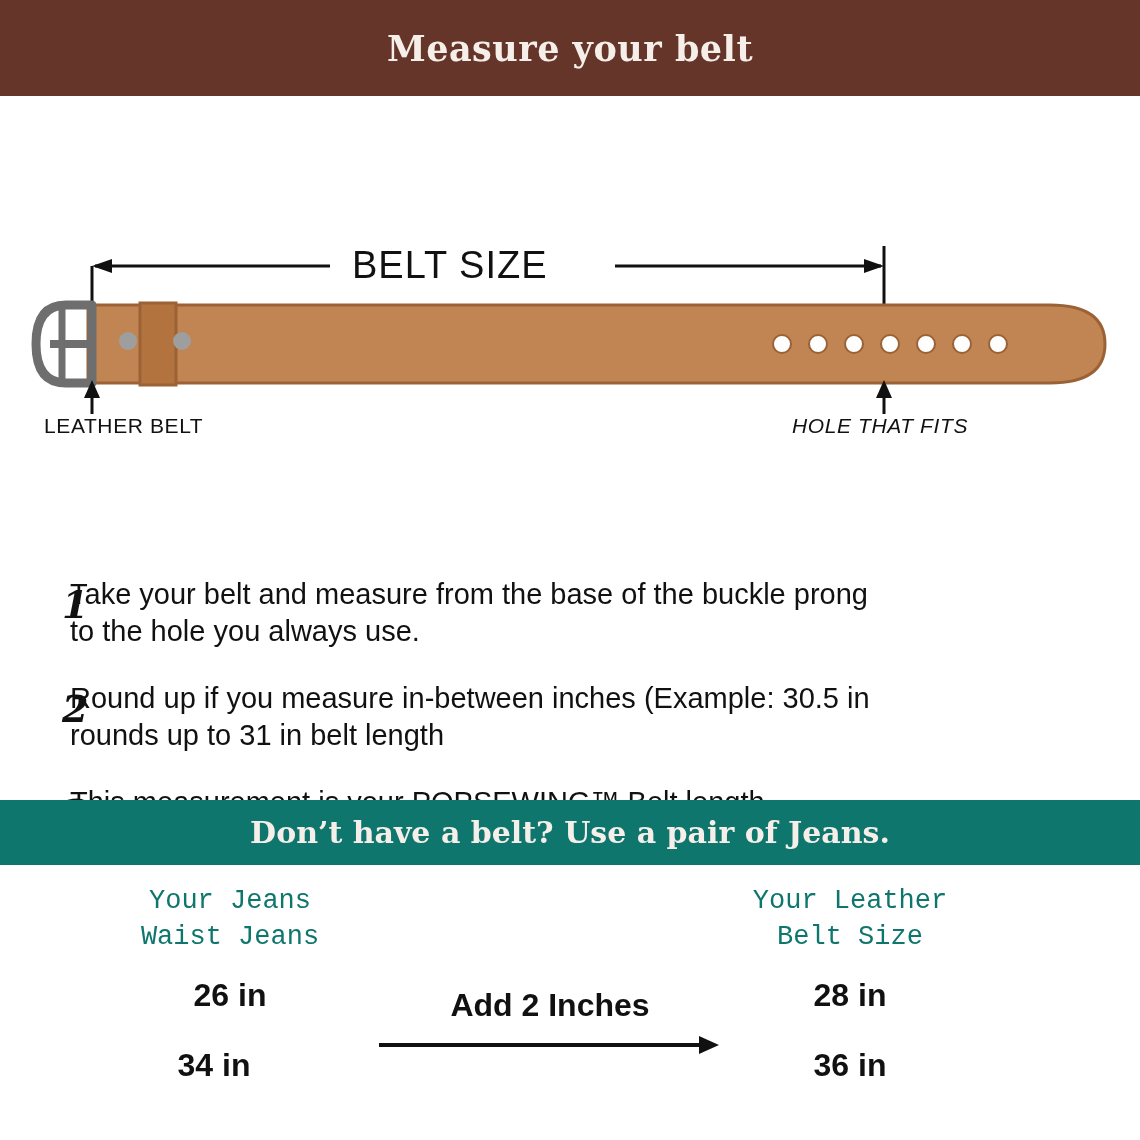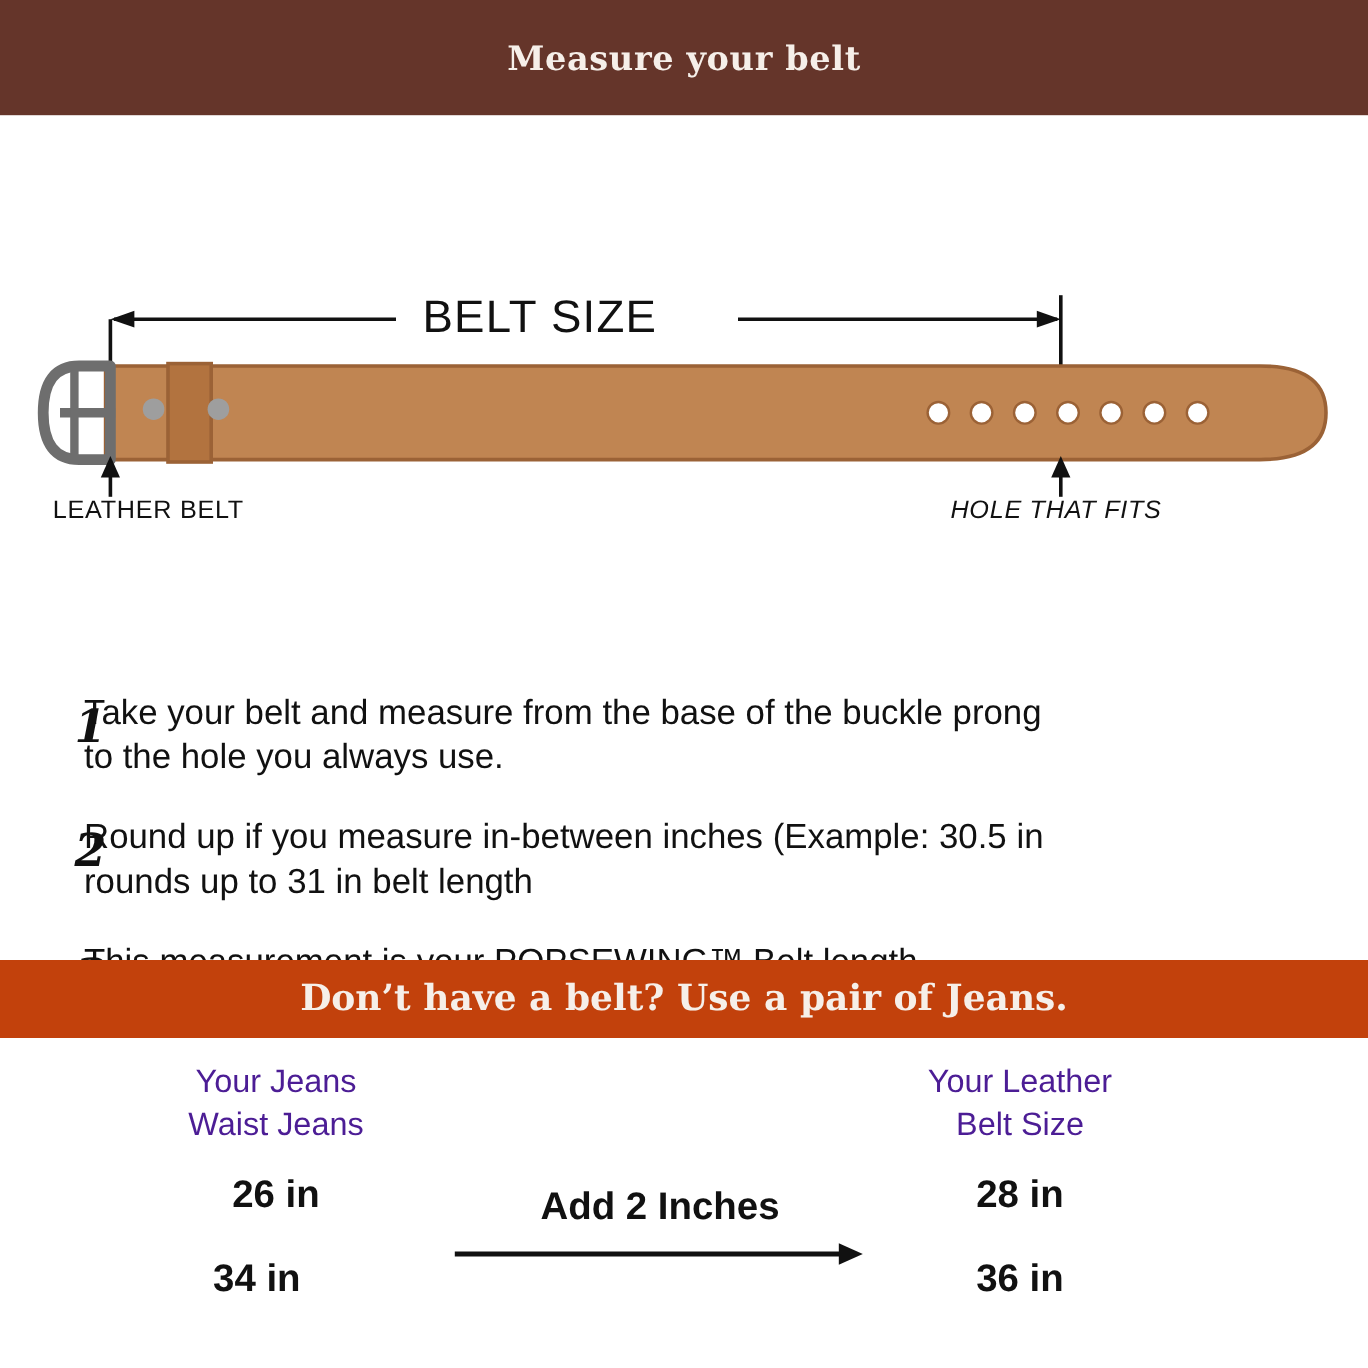--- a/index.html
+++ b/index.html
@@ -13,21 +13,21 @@
 
   
   .header-bar {
     position: absolute; left: 0; top: 0; width: 1140px; height: 96px;
     background: #65352A;
     display: flex; align-items: center; justify-content: center;
   }
   .header-title {
     font-family: "DejaVu Serif", serif;
     font-weight: 700;
-    font-size: 28px;
+    font-size: 35px;
     color: #F6EFE9;
     letter-spacing: 0.5px;
   }
 
   
   .diagram {
     position: absolute; left: 0; top: 96px; width: 1140px; height: 690px;
   }
 
   .belt-label {
@@ -74,40 +74,40 @@
     font-family: "Liberation Sans", sans-serif;
     font-size: 29px;
     line-height: 1.28;
     color: #111;
     max-width: 800px;
   }
 
   
   .jeans-bar {
     position: absolute; left: 0; top: 800px; width: 1140px; height: 65px;
-    background: #c2410c;
+    background: #0f766e;
     display: flex; align-items: center; justify-content: center;
   }
   .jeans-bar-title {
     font-family: "DejaVu Serif", serif;
     font-weight: 700;
     font-size: 30px;
     color: #F6EFE9;
   }
 
   
   .conv {
     position: absolute; left: 0; top: 865px; width: 1140px; height: 275px;
   }
   .conv-head {
     position: absolute;
-    font-family: Liberation Sans, sans-serif;
+    font-family: Liberation Mono, monospace;
     font-size: 27px;
     line-height: 1.35;
-    color: #4c1d95;
+    color: #0f766e;
     text-align: center;
   }
   #jeans-head { left: 110px; top: 18px; width: 240px; }
   #belt-head  { left: 730px; top: 18px; width: 240px; }
 
   .conv-val {
     position: absolute;
     font-family: "Liberation Sans", sans-serif;
     font-weight: 700;
     font-size: 32px;

